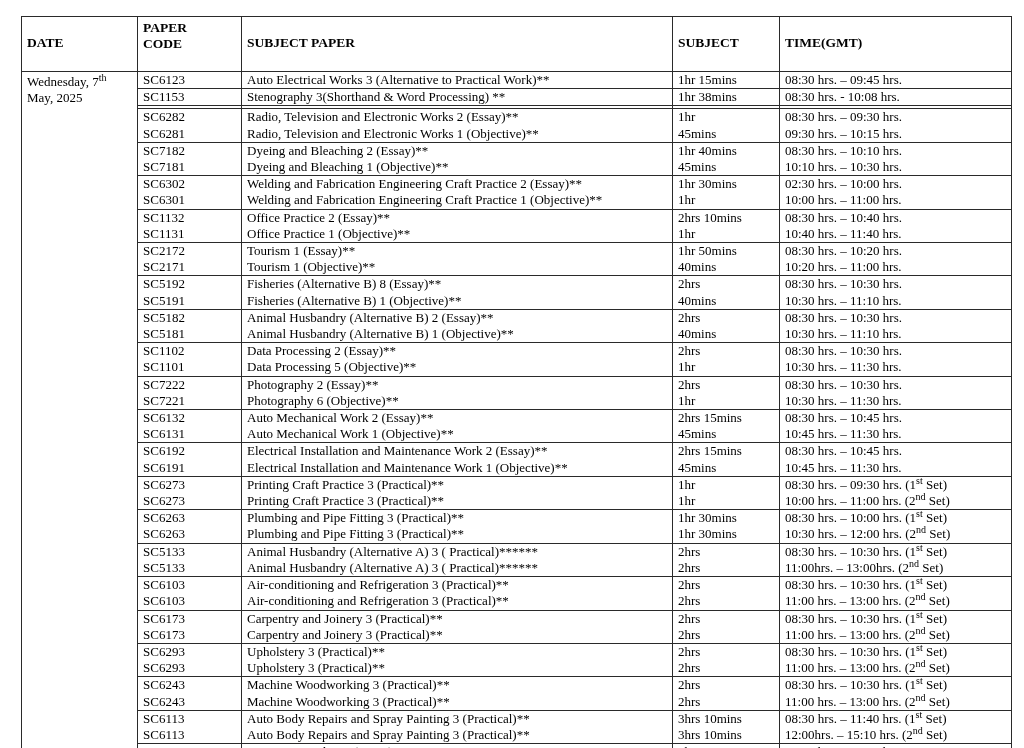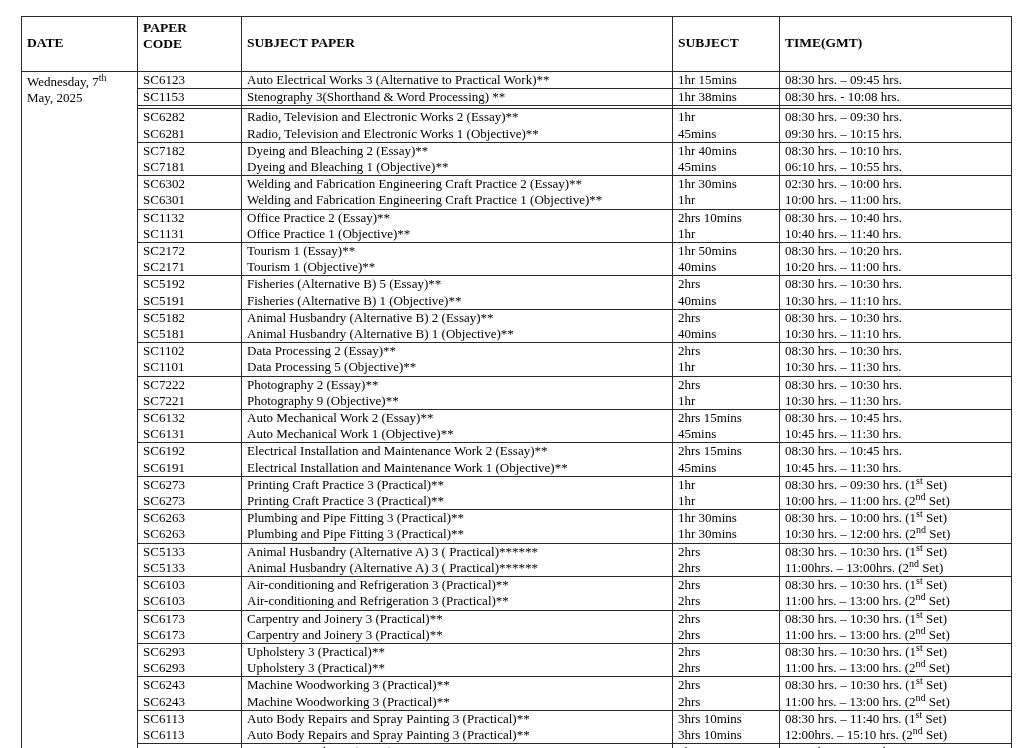--- a/index.html
+++ b/index.html
@@ -89,21 +89,21 @@
         <tr class="group-start">
           <td>SC7182</td>
           <td>Dyeing and Bleaching 2 (Essay)**</td>
           <td>1hr 40mins</td>
           <td>08:30 hrs. – 10:10 hrs.</td>
         </tr>
         <tr>
           <td>SC7181</td>
           <td>Dyeing and Bleaching 1 (Objective)**</td>
           <td>45mins</td>
-          <td>06:10 hrs. – 10:55 hrs.</td>
+          <td>10:10 hrs. – 10:30 hrs.</td>
         </tr>
         <tr class="group-start">
           <td>SC6302</td>
           <td>Welding and Fabrication Engineering Craft Practice 2 (Essay)**</td>
           <td>1hr 30mins</td>
           <td>02:30 hrs. – 10:00 hrs.</td>
         </tr>
         <tr>
           <td>SC6301</td>
           <td>Welding and Fabrication Engineering Craft Practice 1 (Objective)**</td>
@@ -129,21 +129,21 @@
           <td>08:30 hrs. – 10:20 hrs.</td>
         </tr>
         <tr>
           <td>SC2171</td>
           <td>Tourism 1 (Objective)**</td>
           <td>40mins</td>
           <td>10:20 hrs. – 11:00 hrs.</td>
         </tr>
         <tr class="group-start">
           <td>SC5192</td>
-          <td>Fisheries (Alternative B) 5 (Essay)**</td>
+          <td>Fisheries (Alternative B) 8 (Essay)**</td>
           <td>2hrs</td>
           <td>08:30 hrs. – 10:30 hrs.</td>
         </tr>
         <tr>
           <td>SC5191</td>
           <td>Fisheries (Alternative B) 1 (Objective)**</td>
           <td>40mins</td>
           <td>10:30 hrs. – 11:10 hrs.</td>
         </tr>
         <tr class="group-start">
@@ -171,21 +171,21 @@
           <td>10:30 hrs. – 11:30 hrs.</td>
         </tr>
         <tr class="group-start">
           <td>SC7222</td>
           <td>Photography 2 (Essay)**</td>
           <td>2hrs</td>
           <td>08:30 hrs. – 10:30 hrs.</td>
         </tr>
         <tr>
           <td>SC7221</td>
-          <td>Photography 9 (Objective)**</td>
+          <td>Photography 6 (Objective)**</td>
           <td>1hr</td>
           <td>10:30 hrs. – 11:30 hrs.</td>
         </tr>
         <tr class="group-start">
           <td>SC6132</td>
           <td>Auto Mechanical Work 2 (Essay)**</td>
           <td>2hrs 15mins</td>
           <td>08:30 hrs. – 10:45 hrs.</td>
         </tr>
         <tr>

